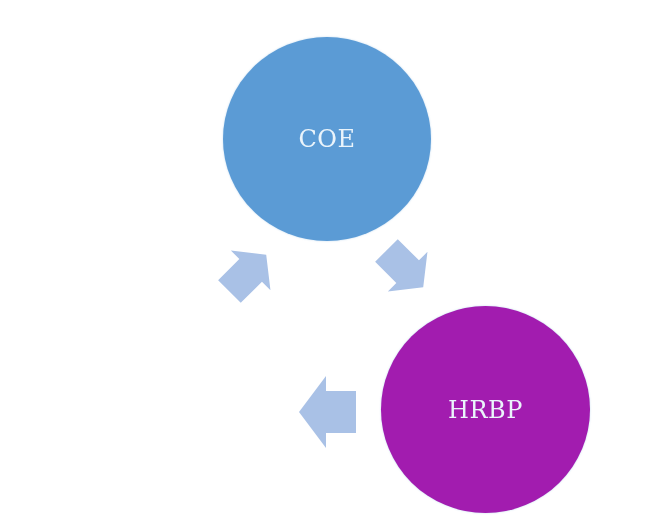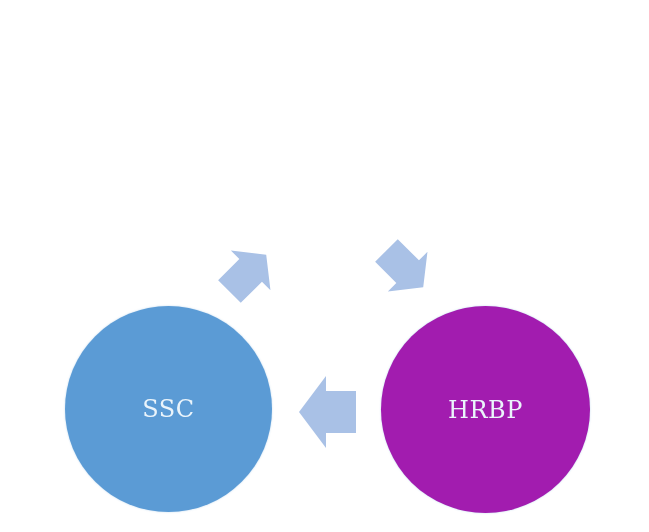--- a/index.html
+++ b/index.html
@@ -31,22 +31,22 @@
 
     <g transform="translate(245,276) rotate(-45)">
       <polygon points="-22,-16 8,-16 8,-28 30,0 8,28 8,16 -22,16" fill="#a9c1e6"></polygon>
     </g>
 
     <g transform="translate(328,412) rotate(180)">
       <polygon points="-28,-21 2,-21 2,-36 29,0 2,36 2,21 -28,21" fill="#a9c1e6"></polygon>
     </g>
   </svg>
 
+  <div class="node" style="left:223px; top:37px; width:208px; height:204px; background:#5b9bd5;">
+    <span class="node-label" style="color:#eaf4fb;">COE</span>
+  </div>
 
   <div class="node" style="left:381px; top:306px; width:209px; height:207px; background:#a21caf;">
     <span class="node-label" style="color:#eaf4fb;">HRBP</span>
   </div>
 
-  <div class="node" style="left:65px; top:306px; width:207px; height:206px; background:#5b9bd5;">
-    <span class="node-label" style="color:#eaf4fb;">SSC</span>
-  </div>
 
 </div>
 
 </body></html>

